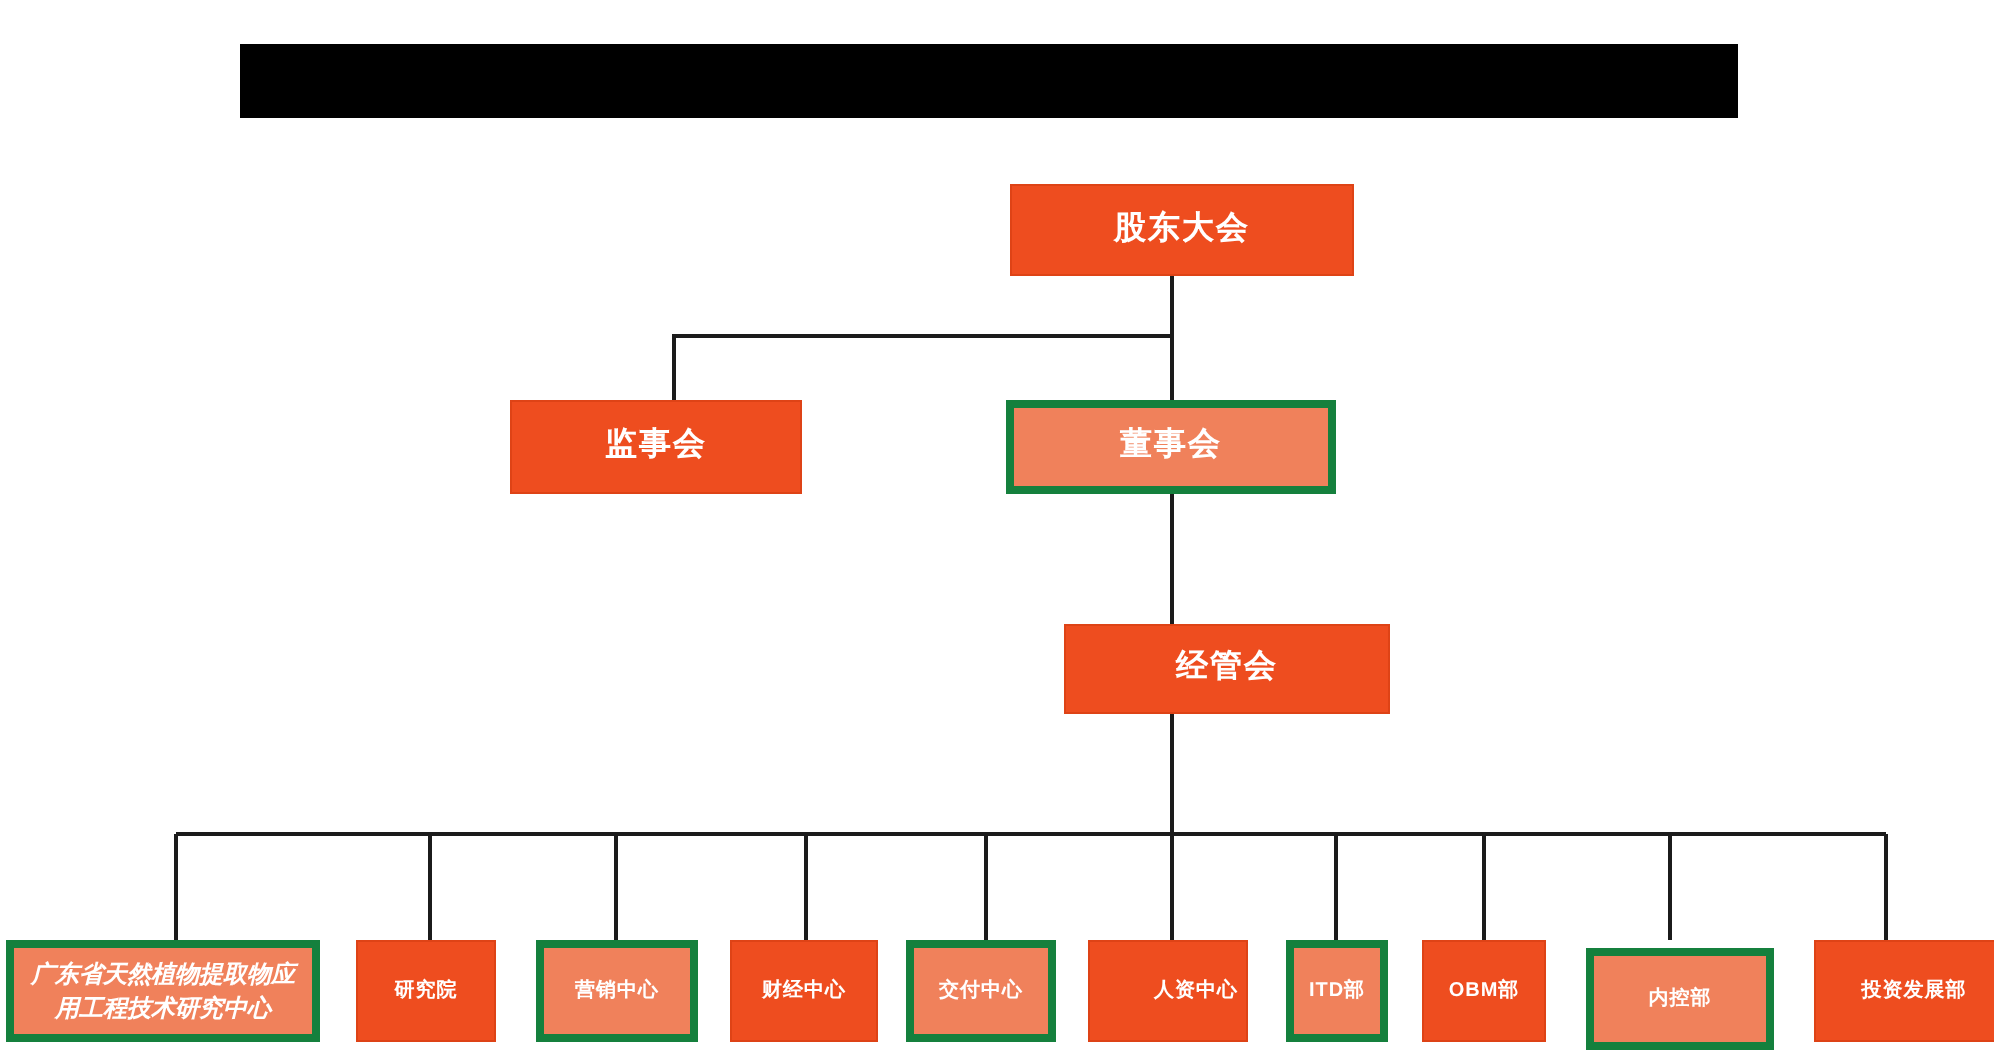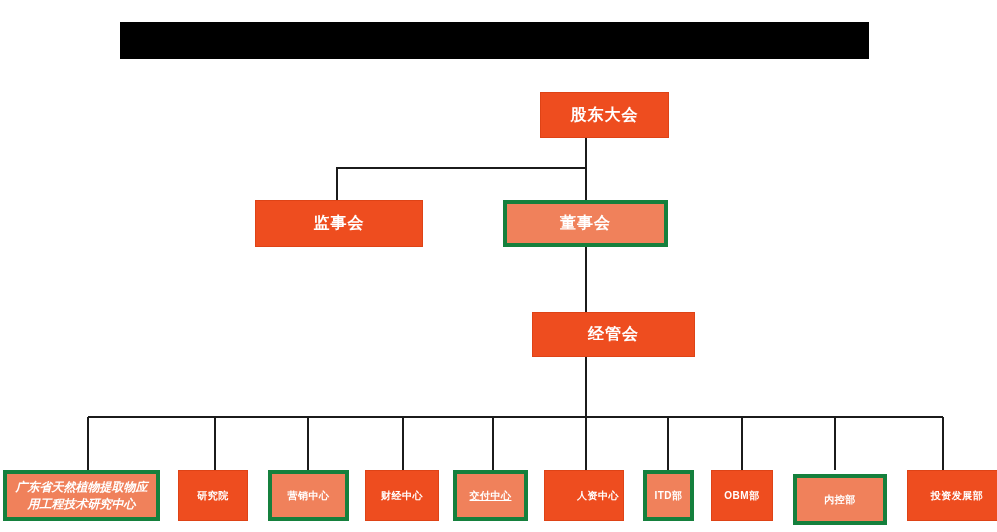--- a/index.html
+++ b/index.html
@@ -83,25 +83,25 @@
     <path d="M215 417 V470" stroke="#1B1B1B" stroke-width="2" fill="none"></path>
     <path d="M308 417 V470" stroke="#1B1B1B" stroke-width="2" fill="none"></path>
     <path d="M403 417 V470" stroke="#1B1B1B" stroke-width="2" fill="none"></path>
     <path d="M493 417 V470" stroke="#1B1B1B" stroke-width="2" fill="none"></path>
     <path d="M668 417 V470" stroke="#1B1B1B" stroke-width="2" fill="none"></path>
     <path d="M742 417 V470" stroke="#1B1B1B" stroke-width="2" fill="none"></path>
     <path d="M835 417 V470" stroke="#1B1B1B" stroke-width="2" fill="none"></path>
     <path d="M943 417 V470" stroke="#1B1B1B" stroke-width="2" fill="none"></path>
   </svg>
 
-  <div class="node dark" style="left:505px; top:92px; width:129px; height:46px;margin-left:35px;">
+  <div class="node dark" style="left:505px; top:92px; width:172px; height:46px;">
     <span>股东大会</span>
   </div>
 
-  <div class="node dark" style="left:255px; top:200px; width:168px; height:47px;">
+  <div class="node dark" style="left:255px; top:200px; width:146px; height:47px;">
     <span>监事会</span>
   </div>
 
   <div class="node light" style="left:503px; top:200px; width:165px; height:47px;">
     <span>董事会</span>
   </div>
 
   <div class="node dark" style="left:532px; top:312px; width:163px; height:45px;">
     <span>经管会</span>
   </div>
@@ -115,21 +115,21 @@
   </div>
 
   <div class="node light dept" style="left:268px; top:470px; width:81px; height:51px;">
     <span>营销中心</span>
   </div>
 
   <div class="node dark dept" style="left:365px; top:470px; width:74px; height:51px;">
     <span>财经中心</span>
   </div>
 
-  <div class="node light dept" style="left:453px; top:470px; width:75px; height:51px;text-decoration:underline;">
+  <div class="node light dept" style="left:453px; top:470px; width:75px; height:51px;">
     <span>交付中心</span>
   </div>
 
   <div class="node dark dept" style="left:544px; top:470px; width:80px; height:51px;padding-left:28px;">
     <span>人资中心</span>
   </div>
 
   <div class="node light dept" style="left:643px; top:470px; width:51px; height:51px;">
     <span>ITD部</span>
   </div>

